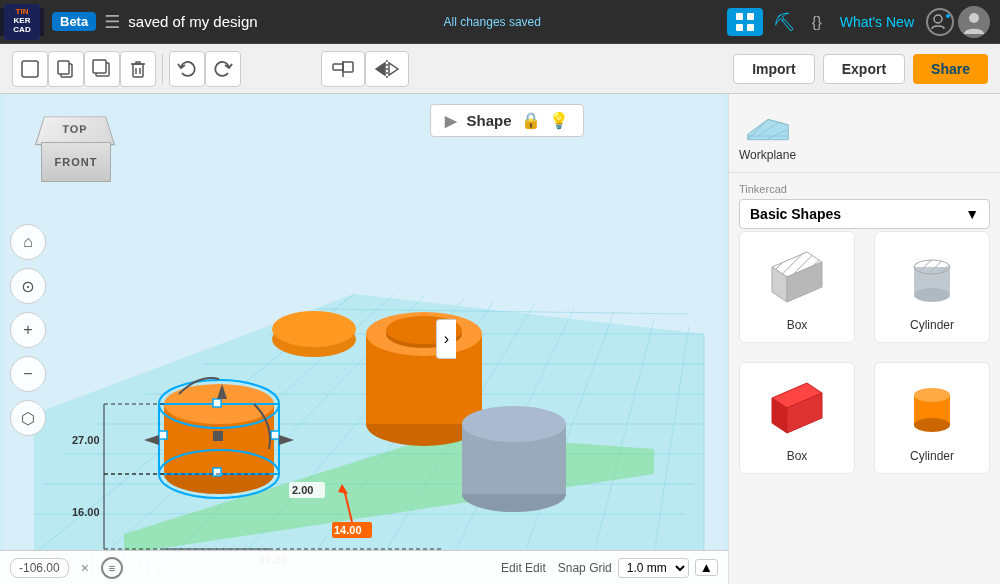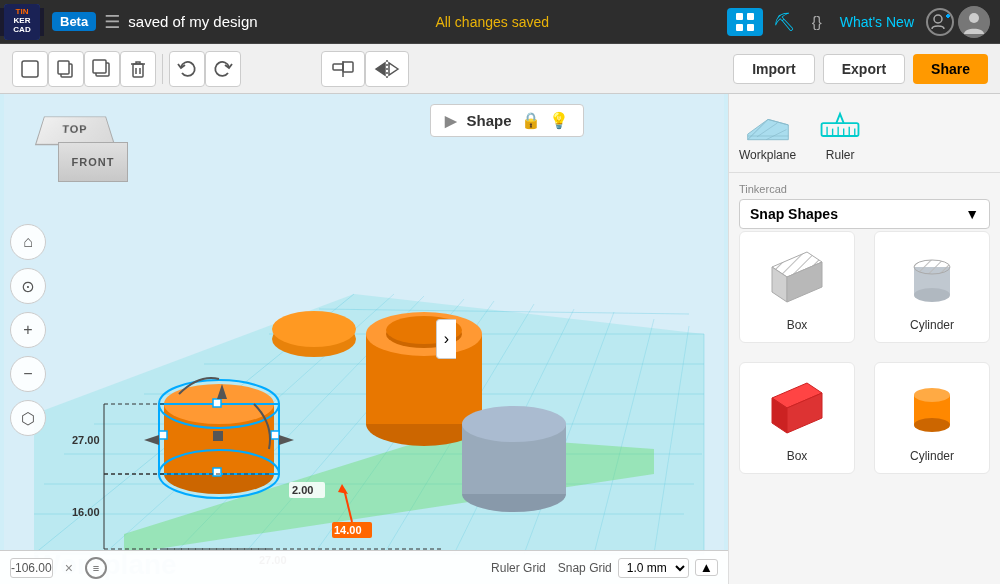--- a/index.html
+++ b/index.html
@@ -19,21 +19,21 @@
     #beta-badge {
       background: #0077cc; color: white; border-radius: 4px; padding: 2px 8px; font-size: 13px; font-weight: bold; margin: 0 8px;
     }
     #design-icon {
       color: #aaa; font-size: 18px; margin-right: 8px;
     }
     #design-name {
       color: white; font-size: 15px; font-weight: 500;
     }
     #changes-saved {
-      flex: 1; text-align: center; color: #eab308; font-size: 14px;
+      flex: 1; text-align: center; color: #7dd3fc; font-size: 12px;
     }
     #topbar-right {
       display: flex; align-items: center; gap: 4px; padding-right: 10px;
     }
     .topbar-btn {
       background: none; border: none; cursor: pointer; padding: 4px 6px; border-radius: 4px; display: flex; align-items: center;
     }
     #grid-btn { background: #0099dd; border-radius: 4px; padding: 4px 8px; }
     #whats-new-btn {
       color: #00ccff; font-size: 14px; border: none; background: none; cursor: pointer; padding: 4px 8px;
@@ -56,21 +56,21 @@
     }
     #toolbar-sep { width: 1px; height: 30px; background: #ccc; margin: 0 6px; }
     #toolbar-right {
       margin-left: auto; display: flex; gap: 8px;
     }
     .toolbar-action-btn {
       padding: 6px 18px; border-radius: 4px; border: none; cursor: pointer; font-size: 14px; font-weight: 600;
     }
     #import-btn { background: white; border: 1px solid #ccc; color: #333; }
     #export-btn { background: white; border: 1px solid #ccc; color: #333; }
-    #share-btn { background: #ff9900; color: #000000; border: none; }
+    #share-btn { background: #ff9900; color: #0c4a6e; border: none; }
 
     
     #main {
       display: flex; height: calc(584px - 44px - 50px); 
     }
 
     
     #canvas-area {
       flex: 1; position: relative; overflow: hidden; background: #e8f4f8;
     }
@@ -90,21 +90,21 @@
     }
     .cube-face {
       position: absolute; background: #e8e8e8; border: 1px solid #aaa; display: flex; align-items: center; justify-content: center;
       font-size: 11px; font-weight: bold; color: #555; letter-spacing: 1px;
     }
     #cube-top {
       width: 70px; height: 30px; top: 0; left: 10px; transform: perspective(40px) rotateX(20deg);
       background: linear-gradient(135deg, #f0f0f0, #d8d8d8);
     }
     #cube-front {
-      width: 70px; height: 40px; top: 28px; left: 28px;
+      width: 70px; height: 40px; top: 28px; left: 11px;
       background: linear-gradient(180deg, #e0e0e0, #c8c8c8);
     }
 
     
     #left-tools {
       position: absolute; left: 10px; top: 130px; display: flex; flex-direction: column; gap: 8px;
     }
     .left-tool-btn {
       width: 36px; height: 36px; background: rgba(255,255,255,0.9); border: 1px solid #ccc; border-radius: 50%;
       display: flex; align-items: center; justify-content: center; cursor: pointer; font-size: 16px; color: #555;
@@ -117,21 +117,21 @@
     }
     #shape-panel-arrow { color: #888; }
     #shape-panel-icons { display: flex; gap: 8px; color: #888; font-size: 16px; }
 
     
     #bottom-bar {
       position: absolute; bottom: 0; left: 0; right: 0; height: 34px; background: rgba(255,255,255,0.95);
       border-top: 1px solid #ccc; display: flex; align-items: center; padding: 0 10px; gap: 12px; font-size: 12px; color: #555;
     }
     #coord-display {
-      background: white; border: 1px solid #ccc; border-radius: 3px; padding: 2px 0; font-size: 12px;
+      background: white; border: 1px solid #ccc; border-radius: 8px; padding: 2px 8px; font-size: 12px;
     }
     #grid-toggle { margin-left: auto; }
     #snap-grid { display: flex; align-items: center; gap: 6px; }
     .snap-select {
       border: 1px solid #ccc; border-radius: 3px; padding: 1px 4px; font-size: 12px; background: white;
     }
 
     
     #right-sidebar {
       width: 272px; background: #f5f5f5; border-left: 1px solid #ddd; display: flex; flex-direction: column;
@@ -426,21 +426,21 @@
         <span style="cursor:pointer;">💡</span>
       </div>
     </div>
 
     <div id="bottom-bar">
       <div id="coord-display">
         <span>-106.00</span>
       </div>
       <button style="background:none;border:none;cursor:pointer;font-size:14px;color:#888;">×</button>
       <div style="width:22px;height:22px;border:2px solid #888;border-radius:50%;display:flex;align-items:center;justify-content:center;cursor:pointer;font-size:11px;">≡</div>
-      <div id="grid-toggle" style="cursor:pointer;color:#555;">Ruler Grid</div>
+      <div id="grid-toggle" style="cursor:pointer;color:#555;">Edit Edit</div>
       <div id="snap-grid">
         <span>Snap Grid</span>
         <select class="snap-select">
           <option>1.0 mm</option>
           <option>0.5 mm</option>
           <option>2.0 mm</option>
         </select>
         <button style="background:white;border:1px solid #ccc;border-radius:3px;cursor:pointer;padding:0 4px;">▲</button>
       </div>
     </div>
@@ -460,42 +460,27 @@
             <line x1="4" y1="38" x2="26" y2="16" stroke="#88bbcc" stroke-width="1"></line>
             <line x1="26" y1="16" x2="48" y2="22" stroke="#88bbcc" stroke-width="1"></line>
             <line x1="14" y1="35" x2="36" y2="20" stroke="#88bbcc" stroke-width="0.7"></line>
             <line x1="24" y1="38" x2="46" y2="27" stroke="#88bbcc" stroke-width="0.7"></line>
             <line x1="4" y1="34" x2="48" y2="34" stroke="#88bbcc" stroke-width="0.7"></line>
           </svg>
         </div>
         <span class="sidebar-tool-label">Workplane</span>
       </div>
 
-      <div class="sidebar-tool">
-        <div class="sidebar-tool-icon">
-          <svg width="52" height="42" viewBox="0 0 52 42">
-            <rect x="6" y="20" width="40" height="14" rx="2" fill="none" stroke="#00cccc" stroke-width="2"></rect>
-            <line x1="12" y1="24" x2="12" y2="34" stroke="#00cccc" stroke-width="1.5"></line>
-            <line x1="18" y1="26" x2="18" y2="34" stroke="#00cccc" stroke-width="1.5"></line>
-            <line x1="24" y1="24" x2="24" y2="34" stroke="#00cccc" stroke-width="1.5"></line>
-            <line x1="30" y1="26" x2="30" y2="34" stroke="#00cccc" stroke-width="1.5"></line>
-            <line x1="36" y1="24" x2="36" y2="34" stroke="#00cccc" stroke-width="1.5"></line>
-            <line x1="42" y1="26" x2="42" y2="34" stroke="#00cccc" stroke-width="1.5"></line>
-            <path d="M30,20 L26,10 L22,20" fill="none" stroke="#00cccc" stroke-width="2"></path>
-          </svg>
-        </div>
-        <span class="sidebar-tool-label">Ruler</span>
-      </div>
     </div>
 
     <div id="shapes-library">
       <div id="library-header">
         <span id="library-source">Tinkercad</span>
         <div id="library-dropdown">
-          <span>Snap Shapes</span>
+          <span>Basic Shapes</span>
           <span>▼</span>
         </div>
       </div>
 
       <div id="shapes-grid">
 
         <div class="shape-item">
           <div class="shape-img">
             <svg width="80" height="70" viewBox="0 0 80 70">
               <defs>

